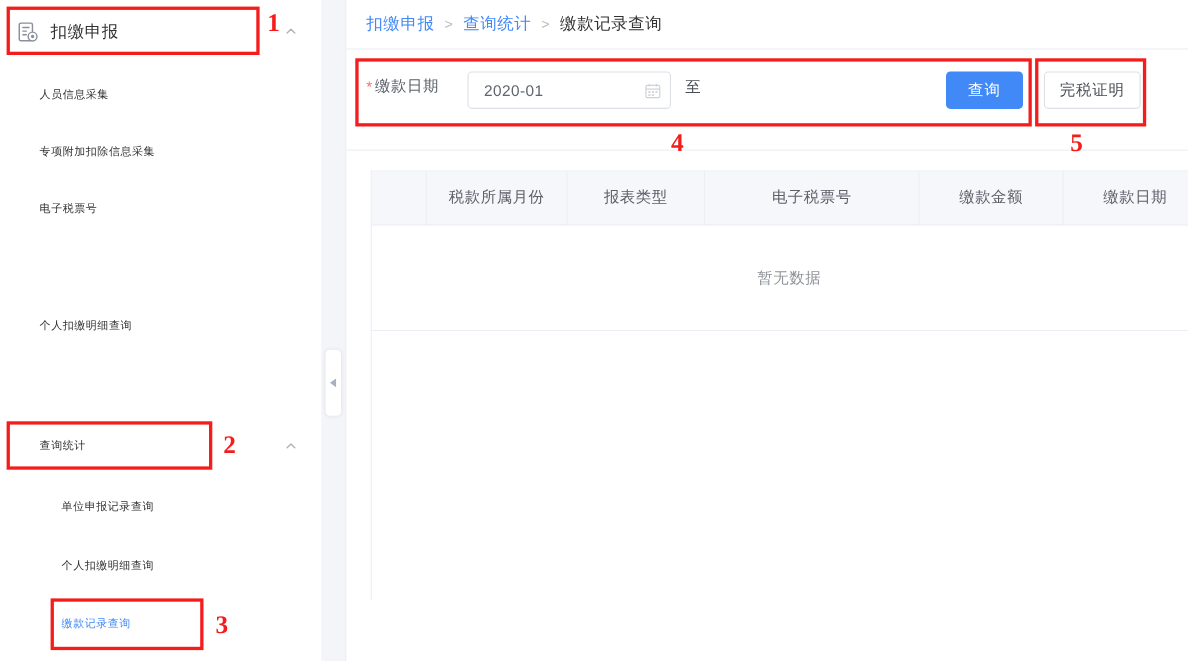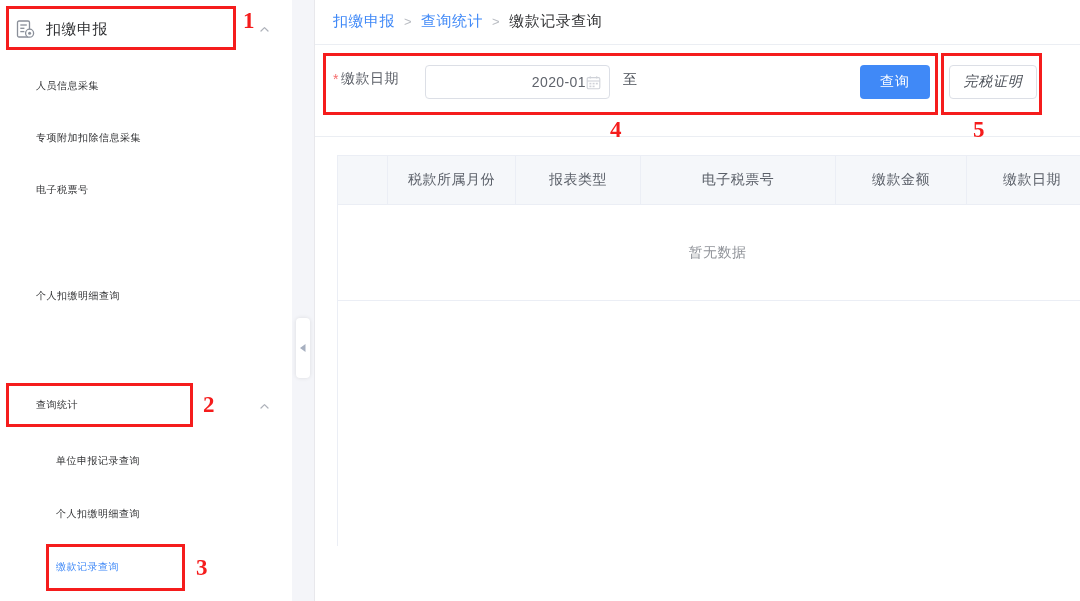--- a/index.html
+++ b/index.html
@@ -130,21 +130,20 @@
   }
   .btn-cert {
     position: absolute; left: 634px; top: 20px;
     width: 88px; height: 34px;
     background: #ffffff;
     border: 1px solid #dcdfe6; border-radius: 4px;
     color: #4a4f57; font-size: 14px;
     letter-spacing: .8px;
     font-family: inherit;
     cursor: pointer;
-    font-style: italic;
   }
 
   .bar-rule {
     position: absolute; left: 0; top: 136px;
     width: 765px; height: 1px; background: #ebeef3;
   }
 
   
   .table-wrap {
     position: absolute; left: 22px; top: 155px;
@@ -283,21 +282,21 @@
       <span class="bc-sep">&gt;</span>
       <span class="bc-current">缴款记录查询</span>
     </div>
 
     <div class="bc-rule"></div>
 
     <div class="searchbar">
       <span class="req-star">*</span>
       <span class="field-label">缴款日期</span>
 
-      <div class="date-input" style="left:110px; width:185px;text-align:right;">
+      <div class="date-input" style="left:110px; width:185px;">
         <span class="val" title="开始月份">2020-01</span>
         <span class="cal-icon">
           <svg viewBox="0 0 15 15" width="15" height="15">
             <rect x="1.2" y="2.6" width="12.6" height="11.2" rx="1.2" fill="none" stroke="#c0c4cc" stroke-width="1.1"></rect>
             <line x1="1.2" y1="6" x2="13.8" y2="6" stroke="#c0c4cc" stroke-width="1.1"></line>
             <line x1="4.3" y1="1.2" x2="4.3" y2="3.6" stroke="#c0c4cc" stroke-width="1.1"></line>
             <line x1="10.7" y1="1.2" x2="10.7" y2="3.6" stroke="#c0c4cc" stroke-width="1.1"></line>
             <rect x="3.4" y="7.8" width="2" height="1.6" fill="#c0c4cc"></rect>
             <rect x="6.6" y="7.8" width="2" height="1.6" fill="#c0c4cc"></rect>
             <rect x="9.8" y="7.8" width="2" height="1.6" fill="#c0c4cc"></rect>

